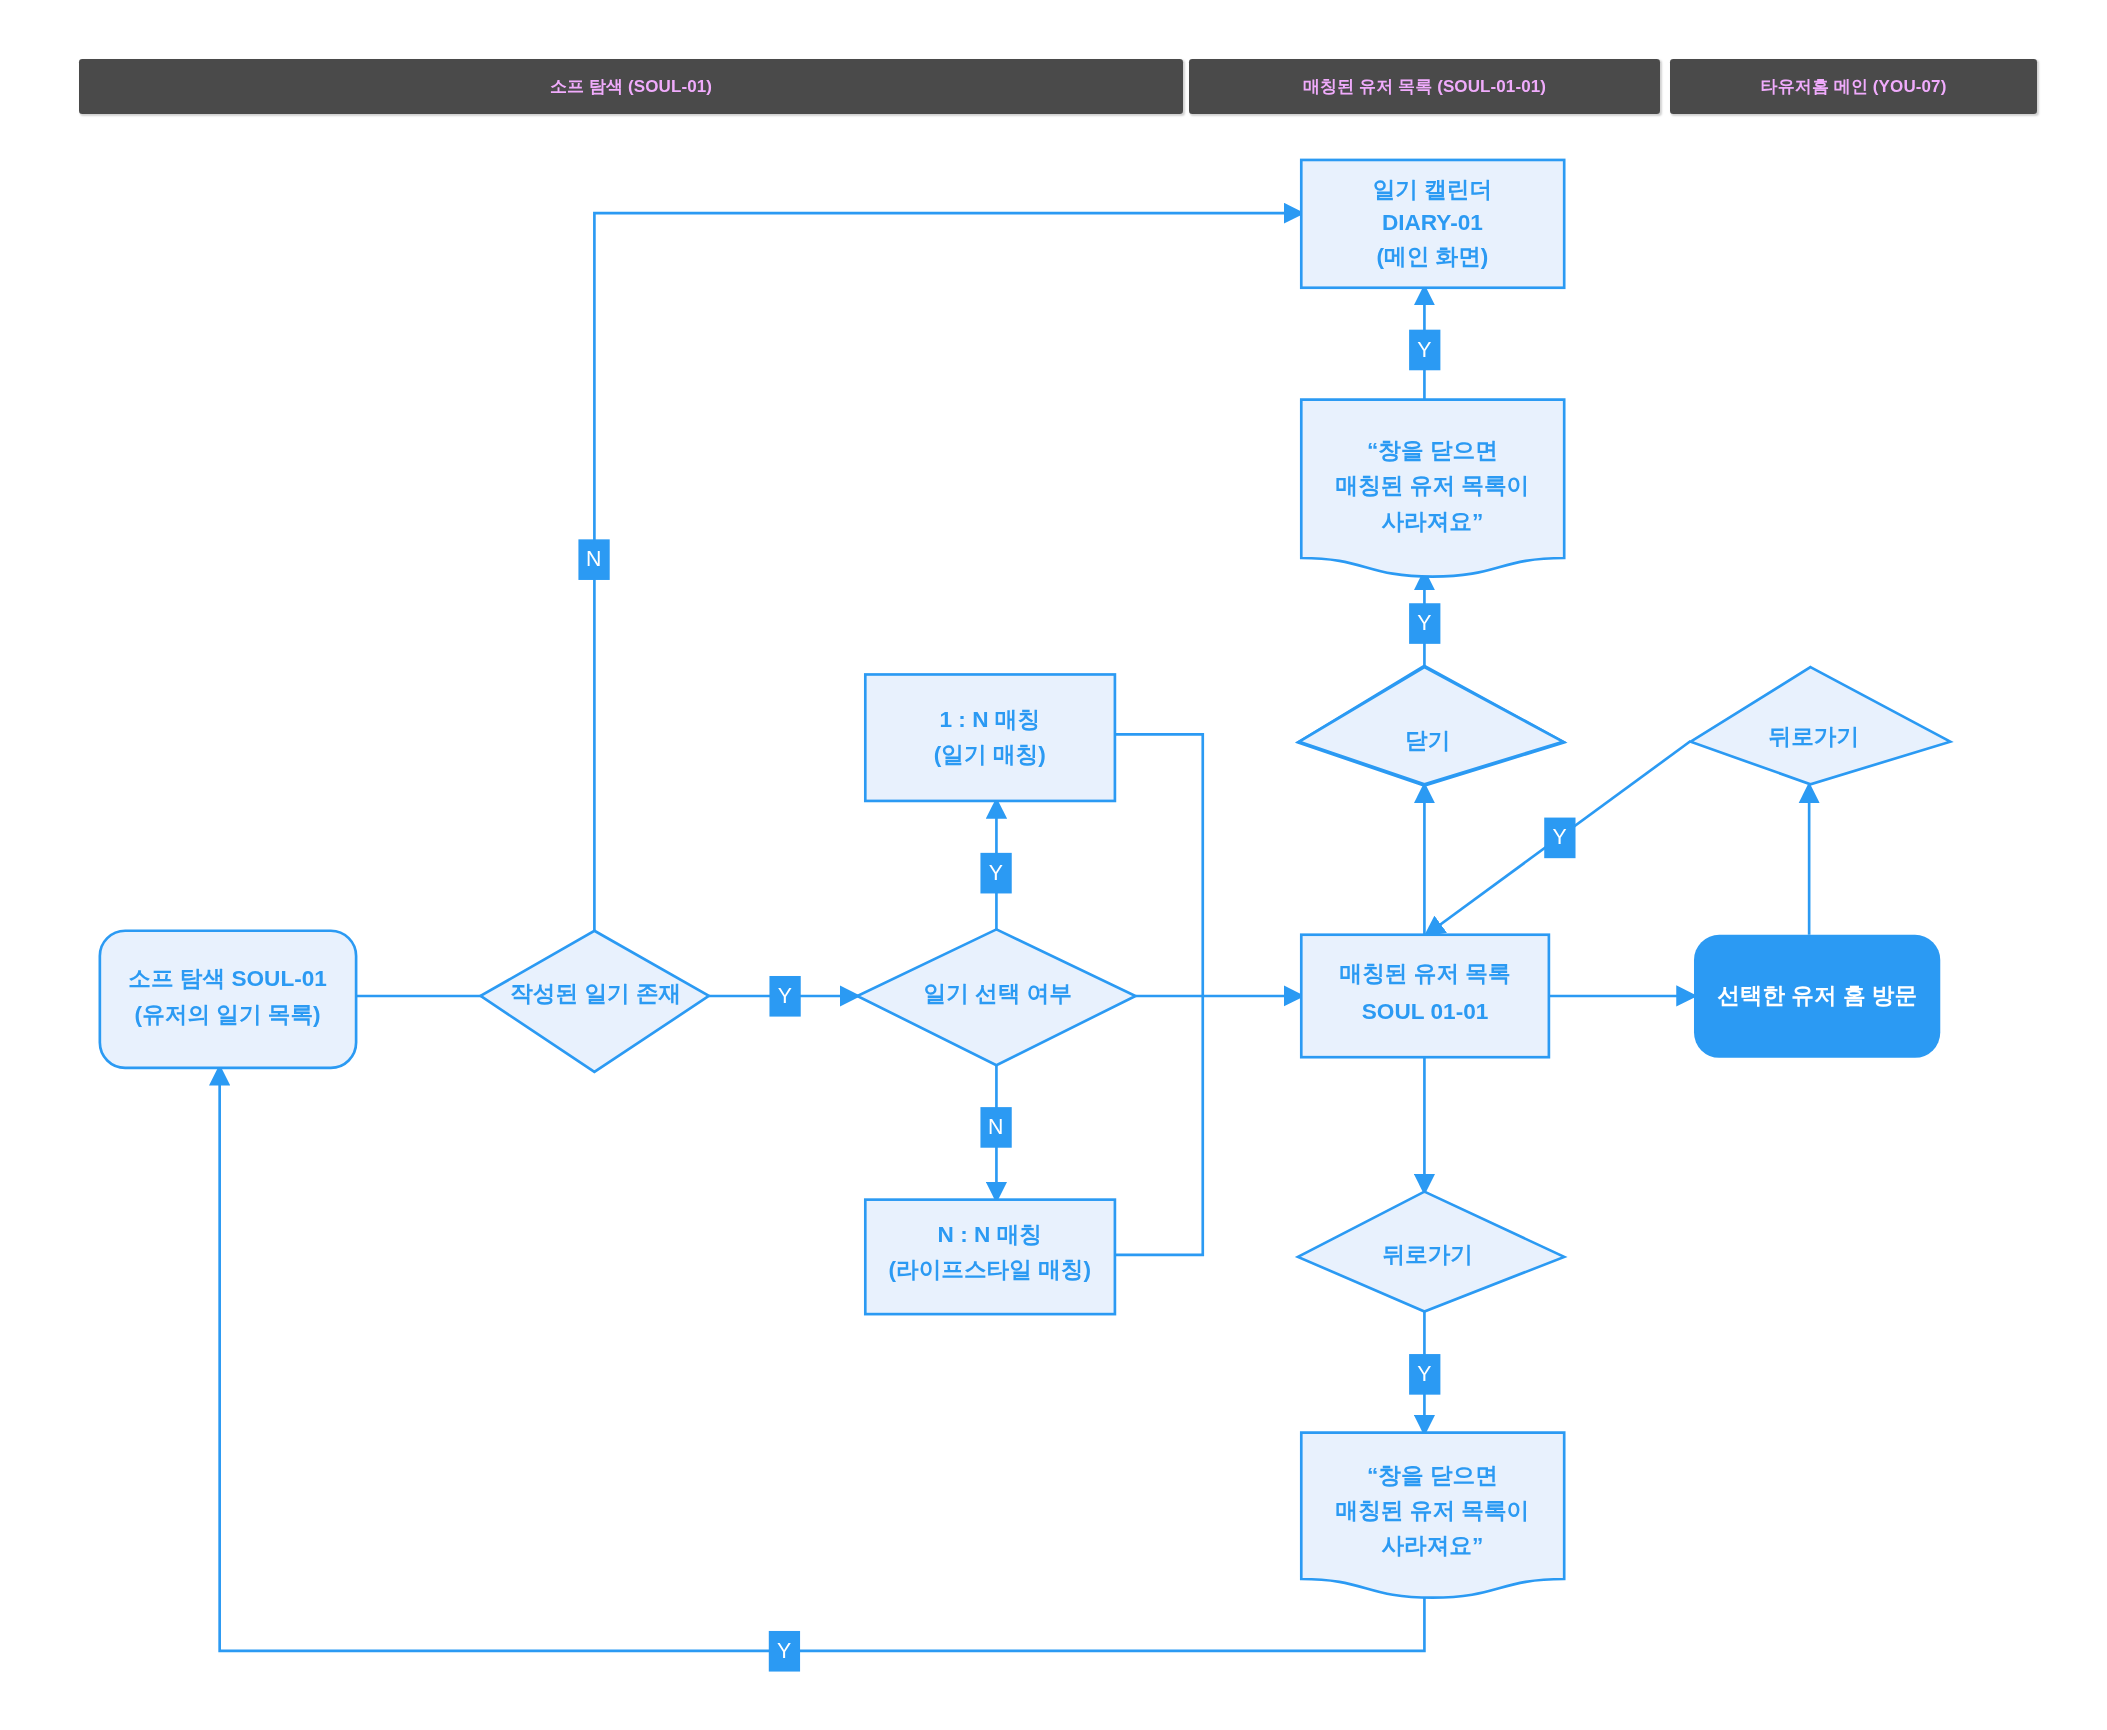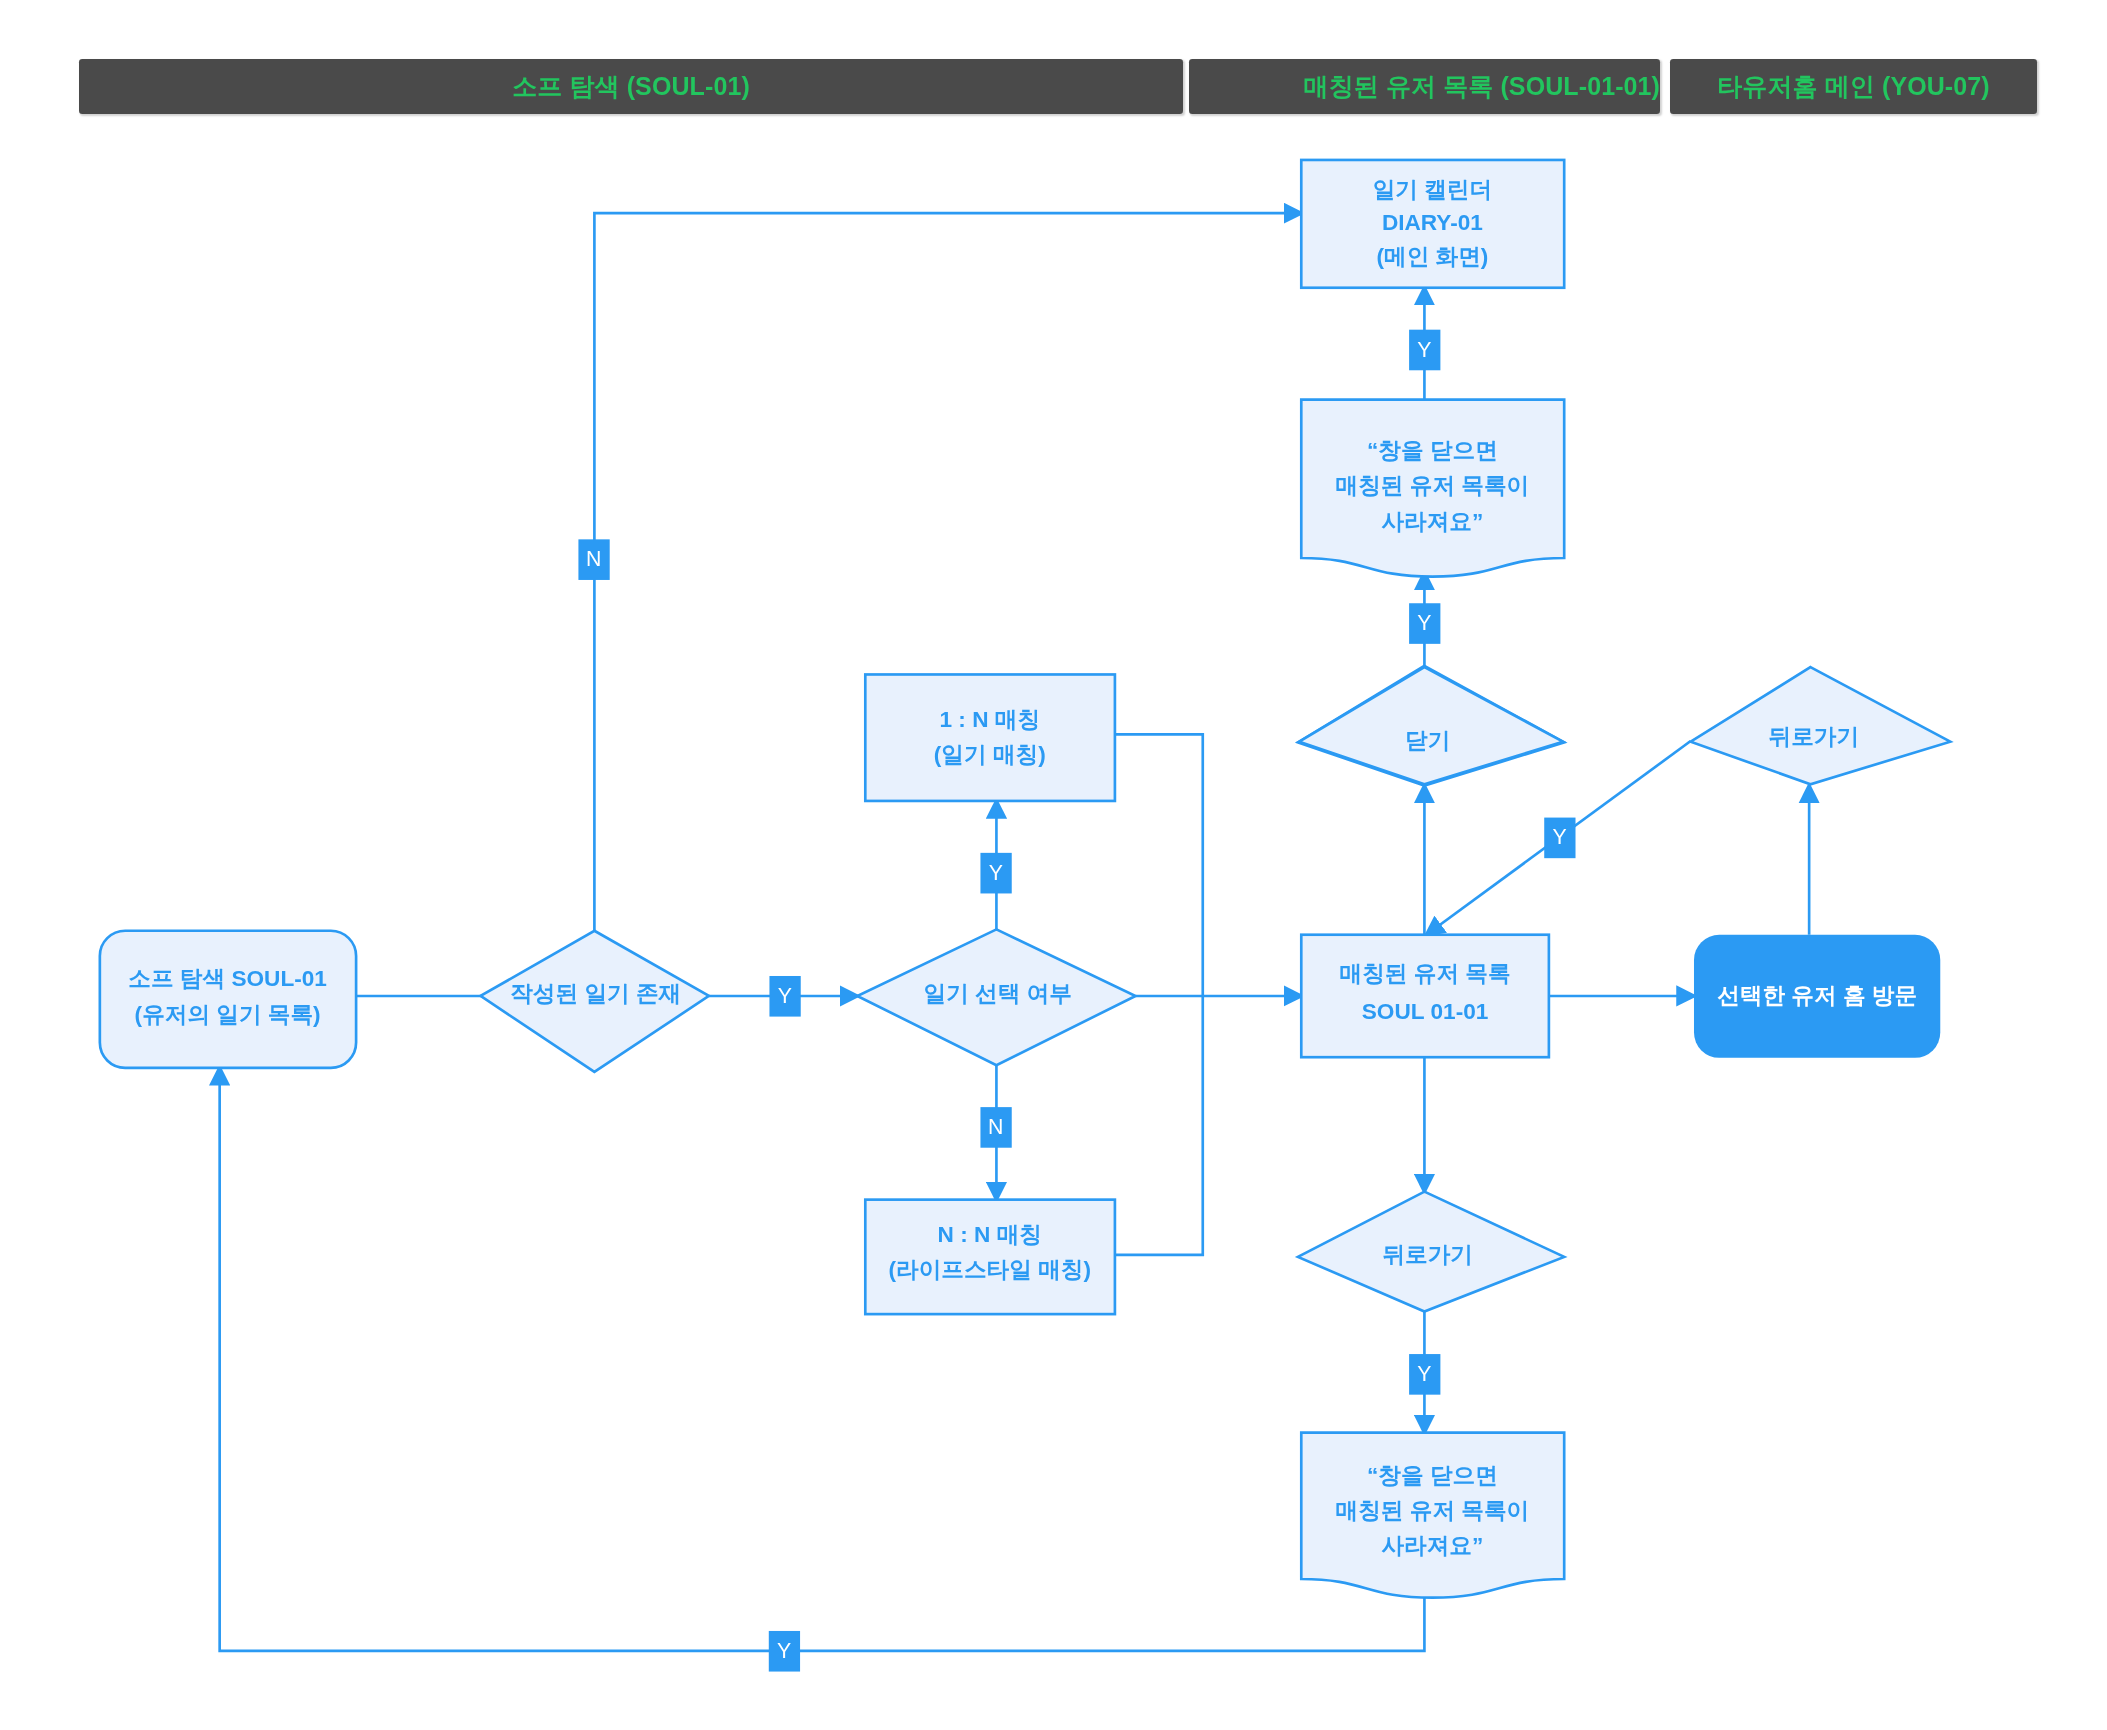--- a/index.html
+++ b/index.html
@@ -18,26 +18,26 @@
     width: 2108px;
     height: 1731px;
     background: #ffffff;
   }
 
   
   .section-header {
     position: absolute;
     background: #4a4a4a;
     border-radius: 3.3px;
-    color: #22c55e;
+    color: #f0abfc;
     display: flex;
     align-items: center;
     justify-content: center;
     font-weight: bold;
-    font-size: 25px;
+    font-size: 17px;
     letter-spacing: 0.1px;
     box-shadow: 1.3px 1.3px 2px rgba(0,0,0,0.18);
     white-space: nowrap;
   }
 
   
   svg.flow {
     position: absolute;
     left: 0;
     top: 0;
@@ -74,21 +74,21 @@
   }
 </style>
 </head>
 <body>
 
 <div id="stage">
 
   <div class="section-header" style="left:79px; top:59px; width:1104px; height:55px;">
     <span>소프 탐색 (SOUL-01)</span>
   </div>
-  <div class="section-header" style="left:1189px; top:59px; width:471px; height:55px;justify-content:flex-end;">
+  <div class="section-header" style="left:1189px; top:59px; width:471px; height:55px;">
     <span>매칭된 유저 목록 (SOUL-01-01)</span>
   </div>
   <div class="section-header" style="left:1670px; top:59px; width:367px; height:55px;">
     <span>타유저홈 메인 (YOU-07)</span>
   </div>
 
   <svg class="flow" viewBox="0 0 3167 2600">
     <defs>
       <marker id="arrow" viewBox="0 0 12 12" refX="10" refY="6" markerWidth="8" markerHeight="8" orient="auto-start-reverse">
         <path d="M 0 0 L 12 6 L 0 12 z" fill="#2b9af3"></path>

